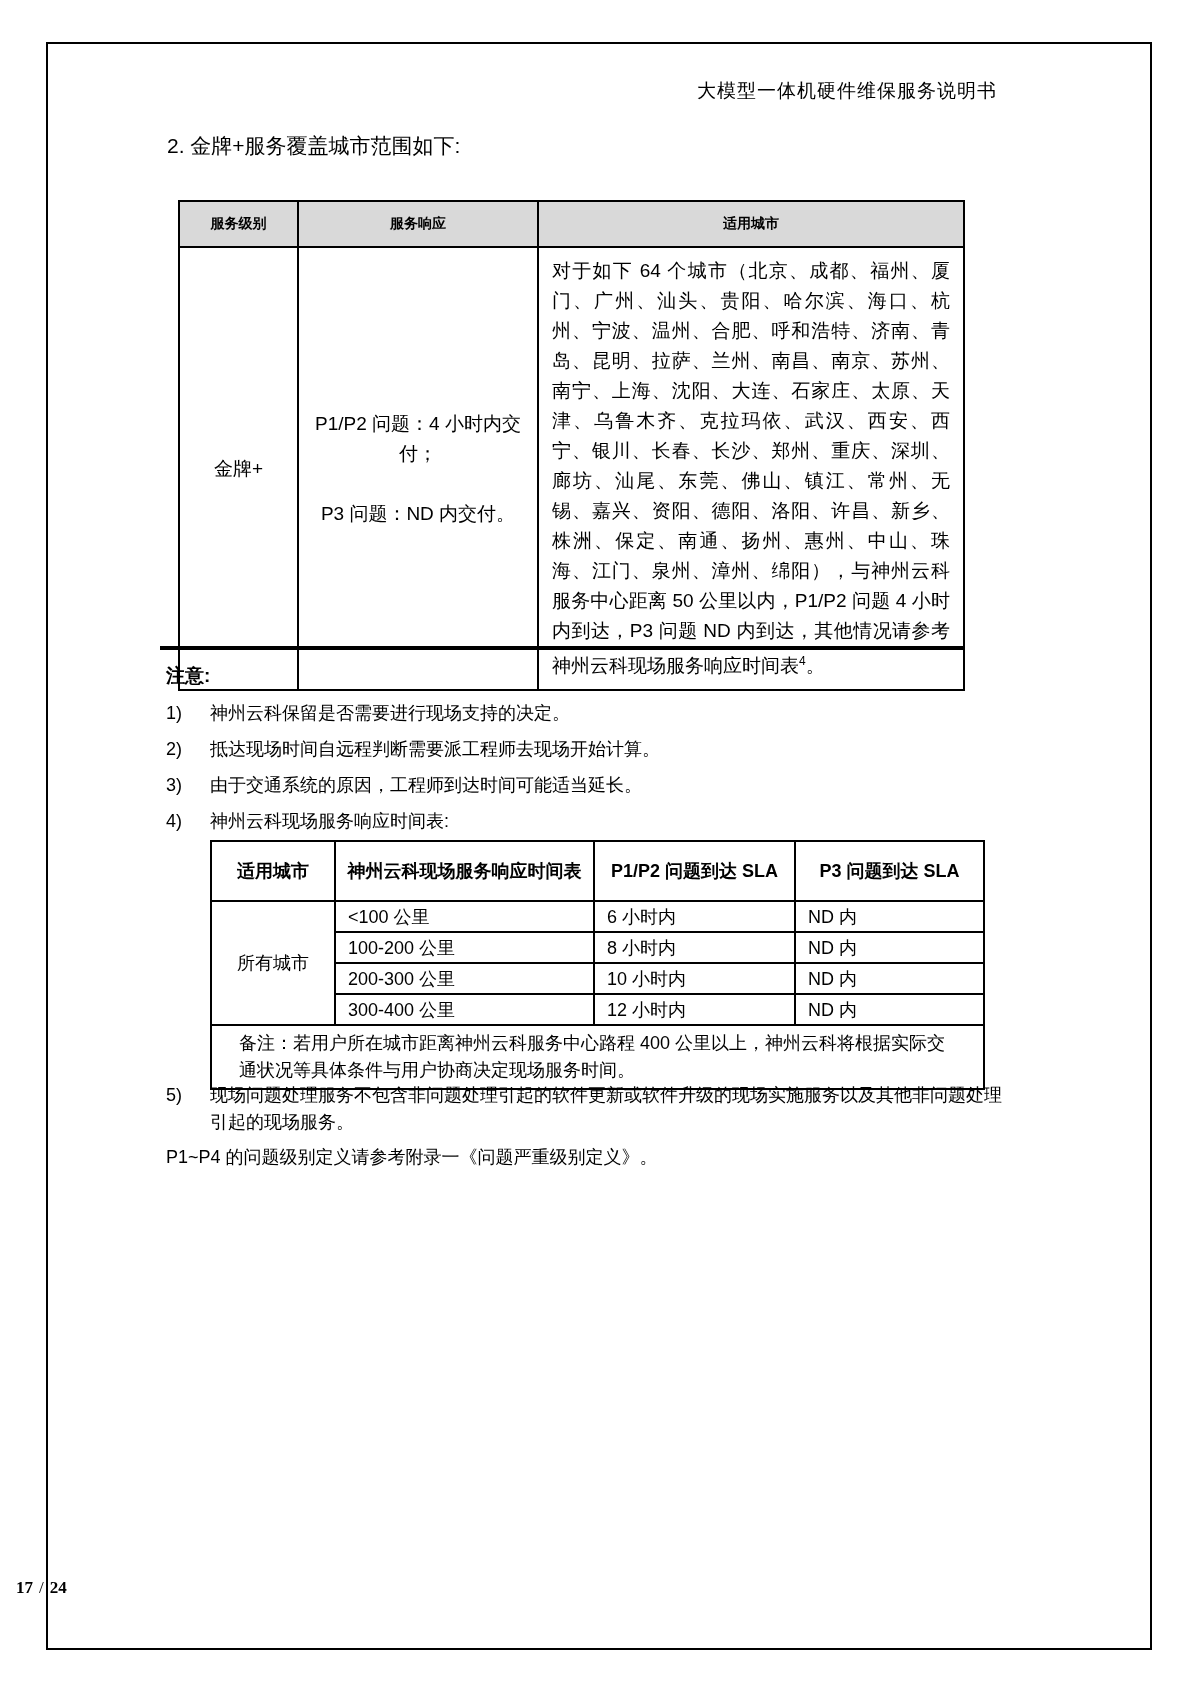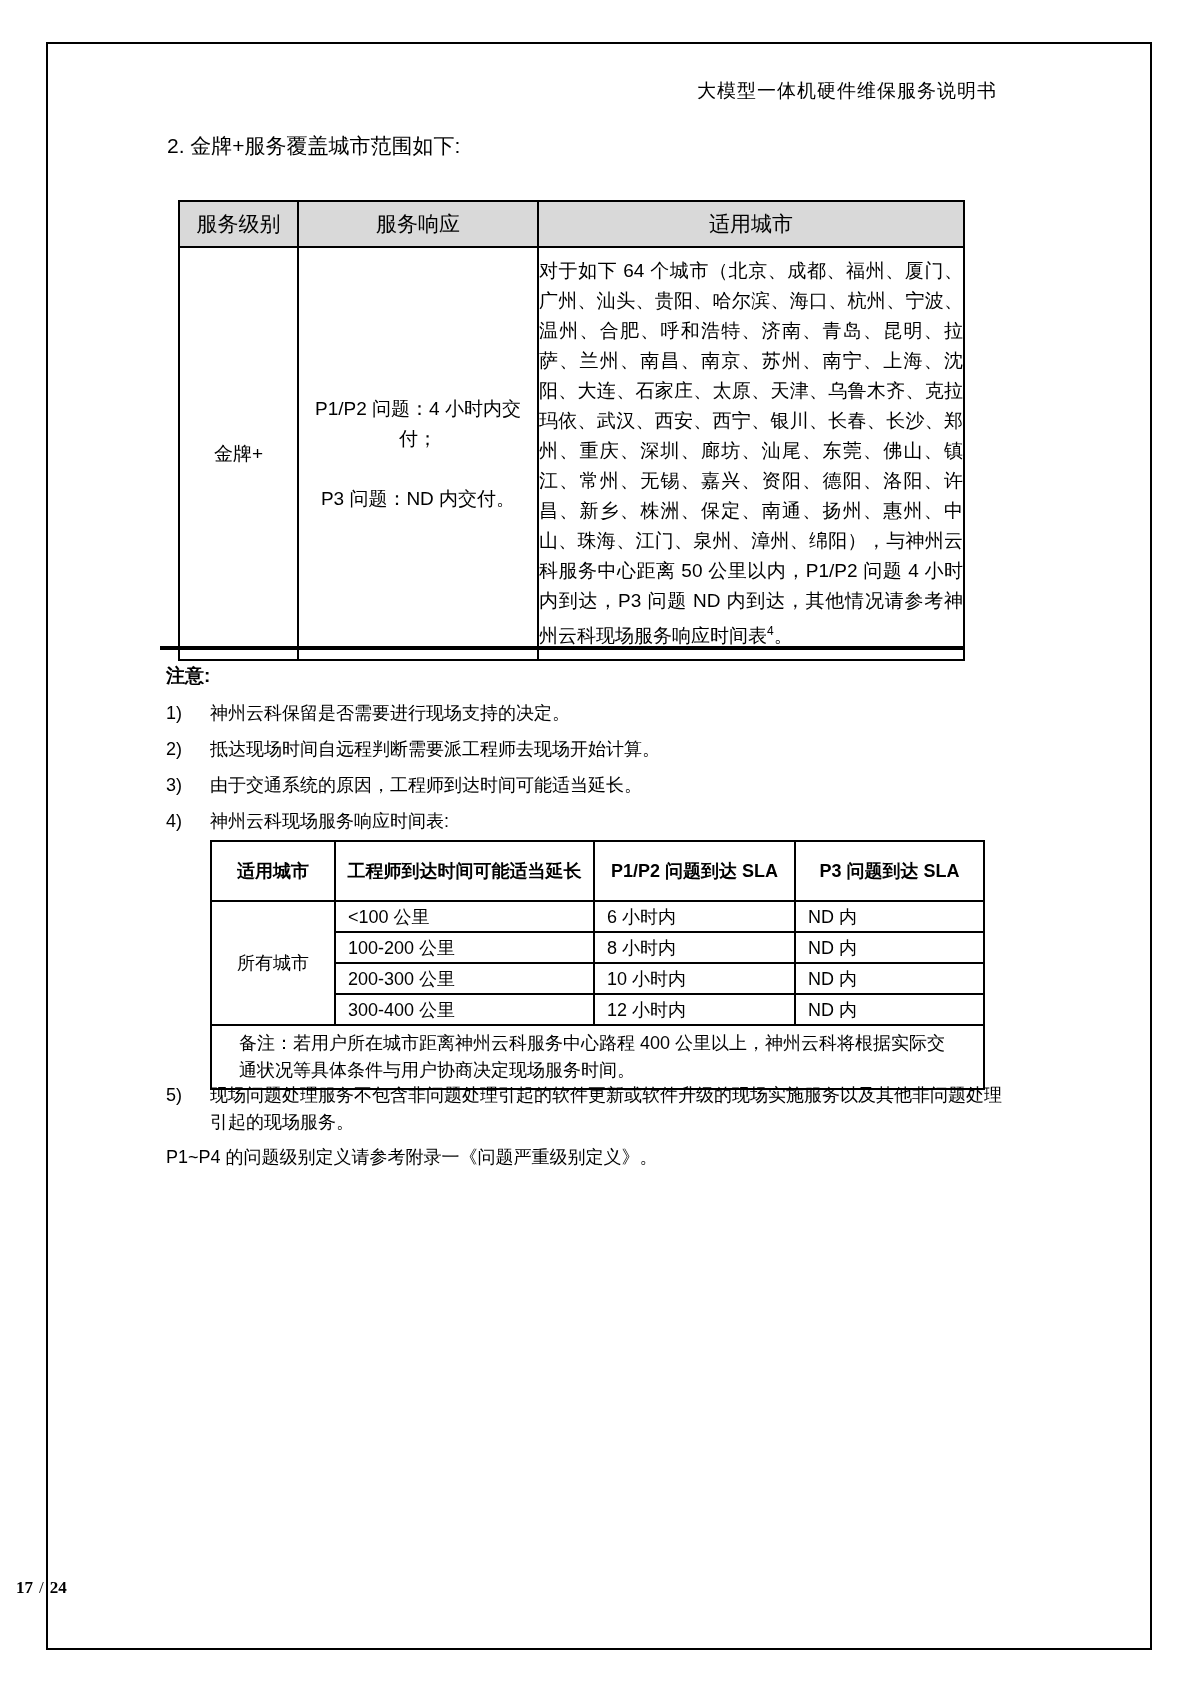--- a/index.html
+++ b/index.html
@@ -19,32 +19,32 @@
   }
   .heading {
     position:absolute; top:132px; left:167px;
     font-size:21px; font-weight:normal;
   }
   table { border-collapse:collapse; table-layout:fixed; }
   
   .t1 { position:absolute; top:200px; left:178px; width:785px; font-size:19px; }
   .t1 th {
     border:2px solid #000; background:#d9d9d9; height:44px;
-    font-size:21px; font-weight:normal; text-align:center; padding:0 16px;
+    font-size:14px; font-weight:bold; text-align:center; padding:0 16px;
   }
   .t1 td { border:2px solid #000; vertical-align:middle; }
   .t1 .col-level { width:119px; }
   .t1 .col-resp  { width:240px; }
   .t1 .col-city  { width:426px; }
   .t1 td.level { text-align:center; }
   .t1 td.resp  { text-align:center; line-height:30px; padding:6px 14px; }
   .t1 td.resp p { margin:0 0 30px 0; }
   .t1 td.resp p:last-child { margin:0; }
   .t1 td.cities {
-    text-align:justify; line-height:30px; padding:8px 0;
+    text-align:justify; line-height:30px; padding:8px 13px;
     vertical-align:top;
     border-radius:30px;
   }
   .t1 sup { font-size:12px; }
   
   .divider {
     position:absolute; top:646px; left:160px; width:805px; height:4px;
     background:#000;
   }
   
@@ -142,21 +142,21 @@
 <table class="t2">
   <colgroup>
       <col class="c1">
       <col class="c2">
       <col class="c3">
       <col class="c4">
     </colgroup>
   <thead>
     <tr>
       <th>适用城市</th>
-      <th>工程师到达时间可能适当延长</th>
+      <th>神州云科现场服务响应时间表</th>
       <th>P1/P2 问题到达 SLA</th>
       <th>P3 问题到达 SLA</th>
     </tr>
   </thead>
   <tbody>
     <tr>
       <td class="scope" rowspan="4">所有城市</td>
       <td>&lt;100 公里</td>
       <td>6 小时内</td>
       <td>ND 内</td>

